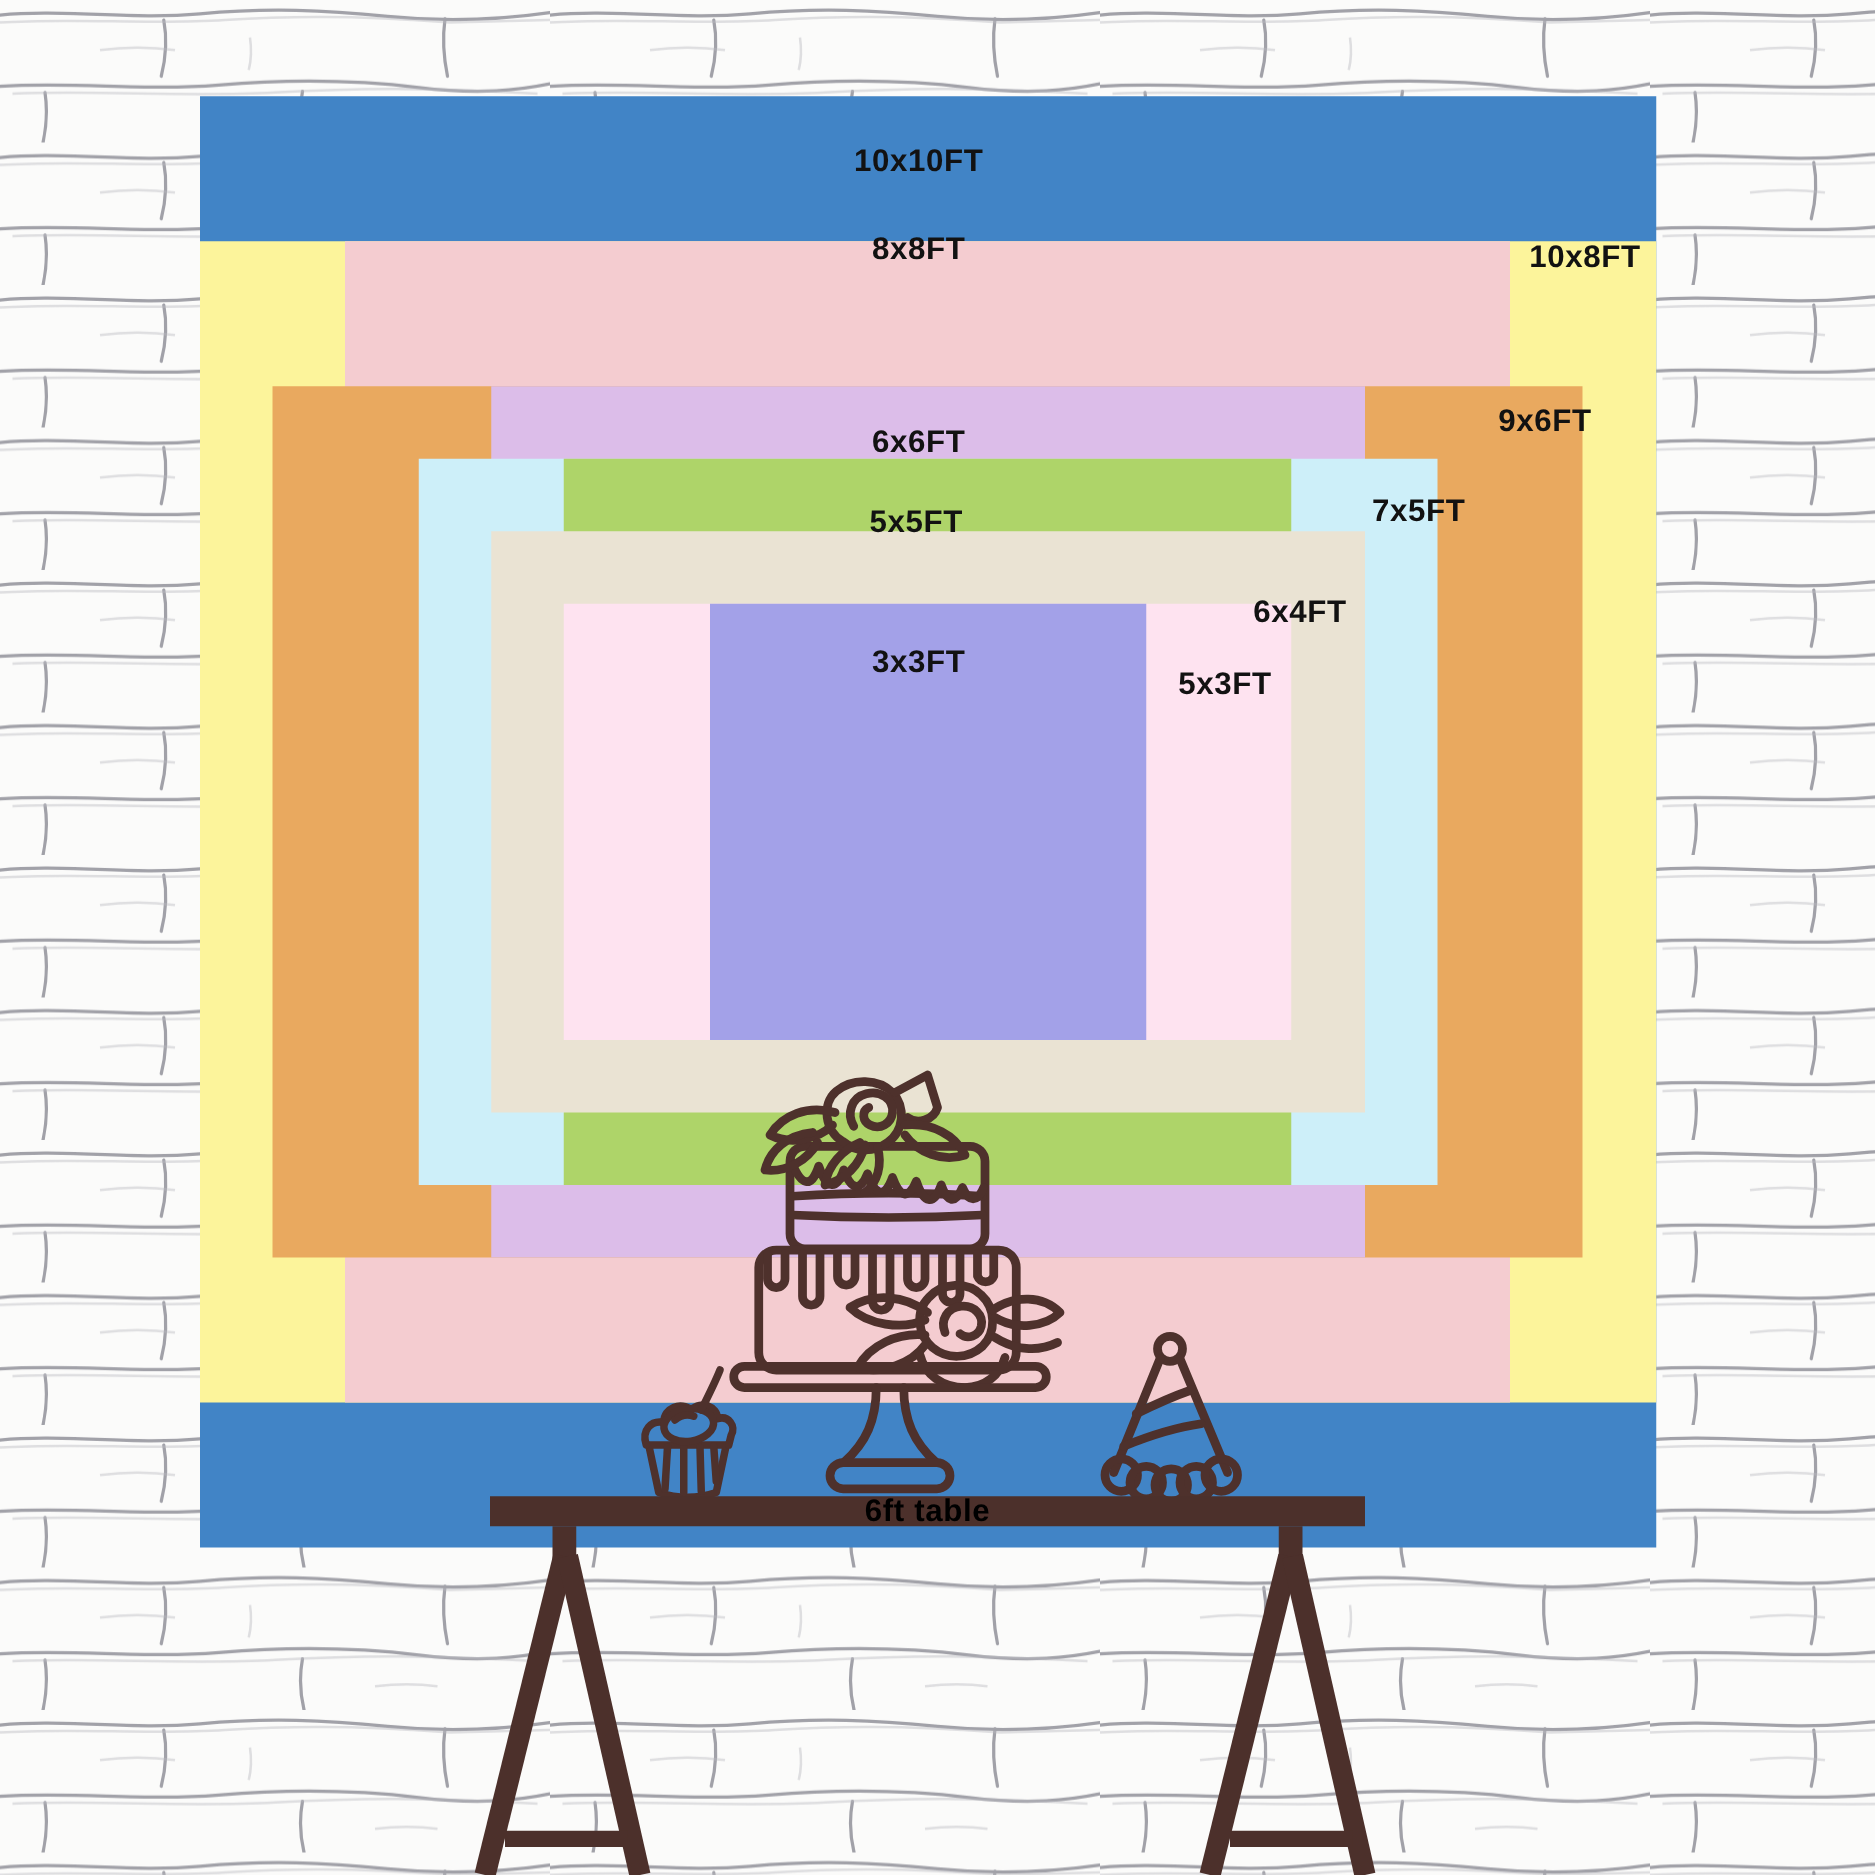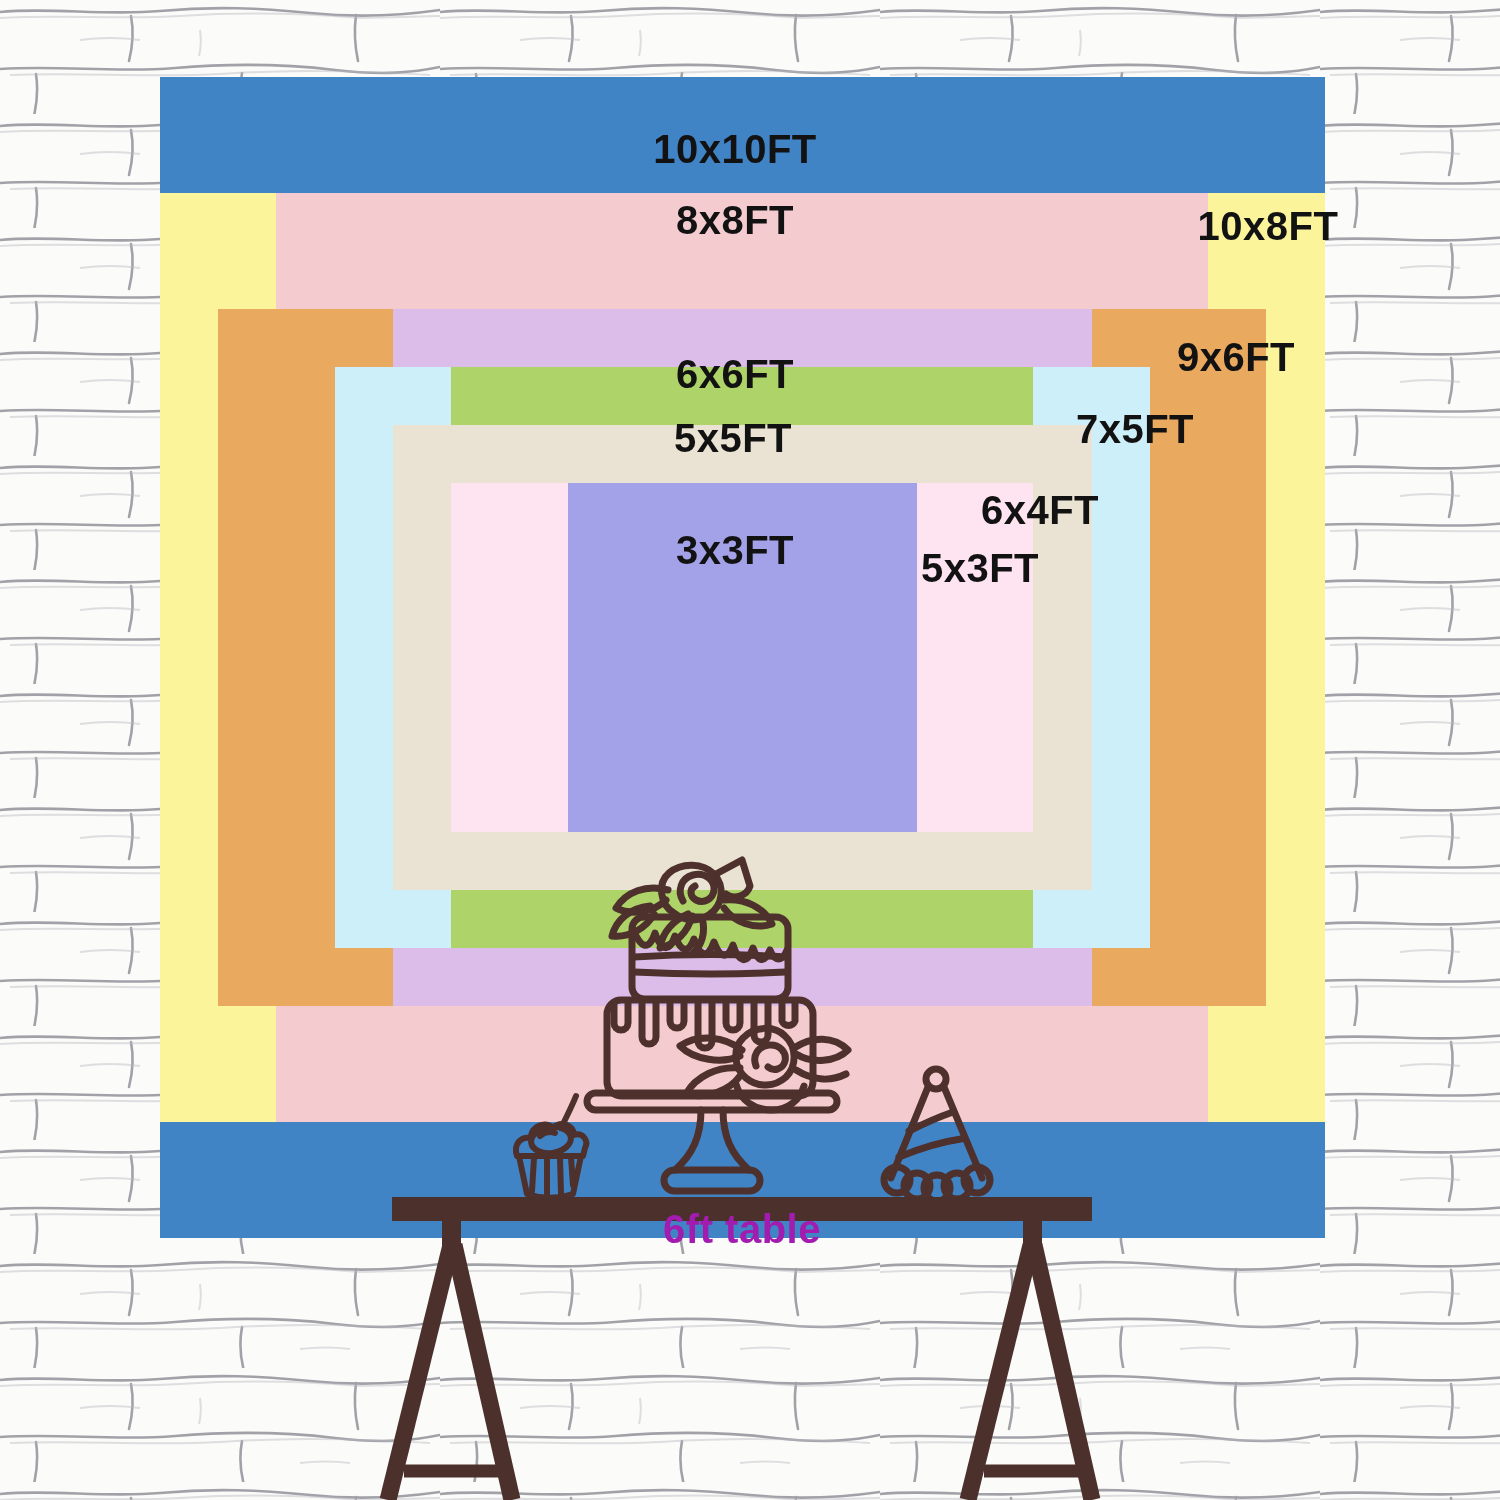--- a/index.html
+++ b/index.html
@@ -6,24 +6,24 @@
   .stage{
     position:relative;width:1500px;height:1500px;overflow:hidden;
     font-family:"Liberation Sans","DejaVu Sans",sans-serif;
     background:#fbfbfa;
   }
   .wall{position:absolute;left:0;top:0;z-index:0;}
   .backdrop{position:absolute;left:160px;top:77px;width:1165px;height:1161px;z-index:1;}
   .layer{position:absolute;}
   .lbl{
     position:absolute;z-index:20;transform:translate(-50%,-50%);
-    font-size:40px;font-weight:600;color:#121212;letter-spacing:.5px;white-space:nowrap;margin-top:20px;
+    font-size:25px;font-weight:600;color:#121212;letter-spacing:.5px;white-space:nowrap;
   }
   .decor{position:absolute;left:0;top:0;z-index:30;}
-  .table-lbl{z-index:40;color:#a21caf;}
+  .table-lbl{z-index:40;color:#000000;}
 </style>
 </head>
 <body>
 
 <div class="stage">
 
   <svg class="wall" width="1500" height="1500" viewBox="0 0 1500 1500">
     <defs>
       <pattern id="bricks" width="440" height="114" patternUnits="userSpaceOnUse">
         <rect width="440" height="114" fill="#fbfbfa"></rect>

